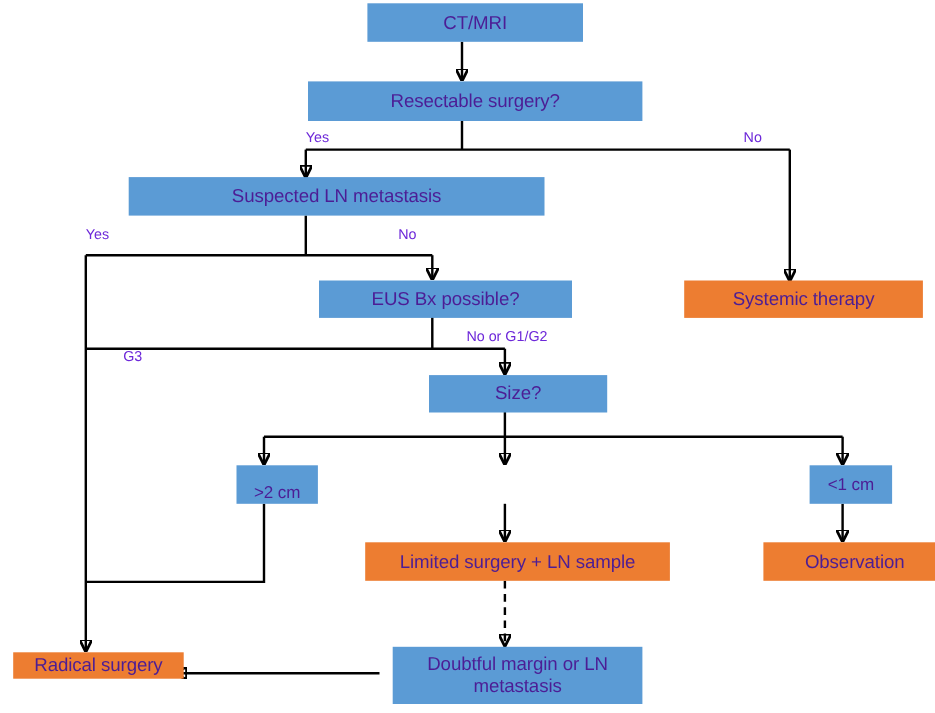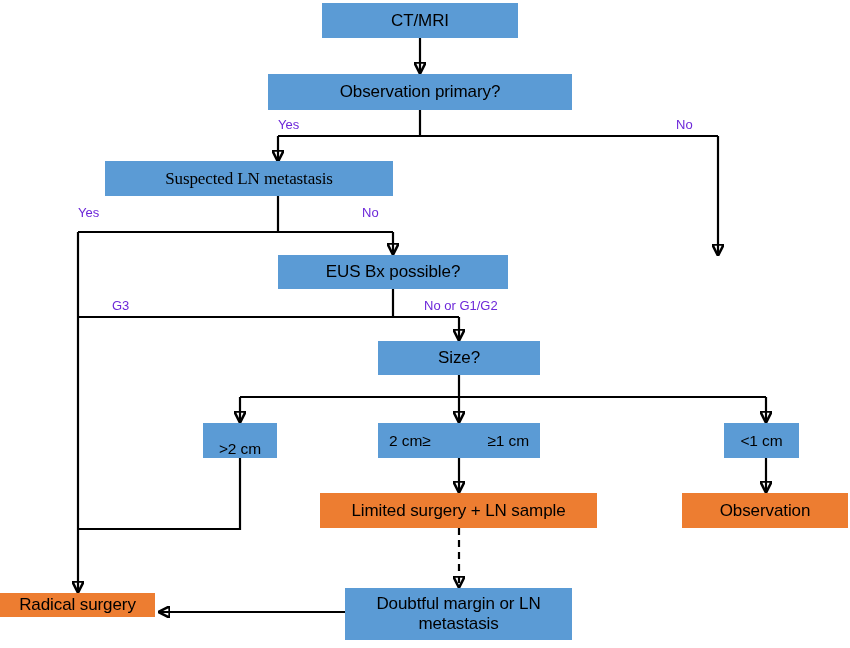--- a/index.html
+++ b/index.html
@@ -14,27 +14,28 @@
     background: #ffffff;
     font-family: "Liberation Sans", sans-serif;
     overflow: hidden;
   }
   .node {
     position: absolute;
     box-sizing: border-box;
     display: flex;
     align-items: center;
     justify-content: center;
-    color: #000000;
+    color: #4c1d95;
     font-size: 17px;
     line-height: 1.15;
     text-align: center;
     letter-spacing: -0.1px;
     white-space: pre-wrap;
     z-index: 3;
+    margin-left: 12px;
   }
   .node.blue  { background: #5B9BD5; }
   .node.orange{ background: #ED7D31; }
   .node.small { font-size: 15.5px; }
 
   .edge-label {
     position: absolute;
     font-size: 13px;
     color: #6d28d9;
     z-index: 4;
@@ -110,46 +111,43 @@
     <path class="dashed" d="M 459 528 L 459 586" marker-end="url(#arrow)"></path>
 
     <path d="M 345 612 L 160 612" marker-end="url(#arrow)"></path>
   </svg>
 
   <div class="node blue" style="left:322px; top:3px; width:196px; height:35px;">
     <span>CT/MRI</span>
   </div>
 
   <div class="node blue" style="left:268px; top:74px; width:304px; height:36px;">
-    <span>Observation primary?</span>
+    <span>Resectable surgery?</span>
   </div>
 
-  <div class="node blue" style="left:105px; top:161px; width:288px; height:35px;font-family:Liberation Serif, serif;">
+  <div class="node blue" style="left:105px; top:161px; width:378px; height:35px;">
     <span>Suspected LN metastasis</span>
   </div>
 
+  <div class="node orange" style="left:610px; top:255px; width:217px; height:34px;">
+    <span>Systemic therapy</span>
+  </div>
 
   <div class="node blue" style="left:278px; top:255px; width:230px; height:34px;">
     <span>EUS Bx possible?</span>
   </div>
 
   <div class="node blue" style="left:378px; top:341px; width:162px; height:34px;">
     <span>Size?</span>
   </div>
 
   <div class="node blue small" style="left:203px; top:423px; width:74px; height:35px;align-items:flex-end;">
     <span>&gt;2 cm</span>
   </div>
 
-  <div class="node blue small" style="left:378px; top:423px; width:162px; height:35px;">
-    <span class="split-label">
-      <span>2 cm≥</span>
-      <span>≥1 cm</span>
-    </span>
-  </div>
 
   <div class="node blue small" style="left:724px; top:423px; width:75px; height:35px;">
     <span>&lt;1 cm</span>
   </div>
 
   <div class="node orange" style="left:320px; top:493px; width:277px; height:35px;">
     <span>Limited surgery + LN sample</span>
   </div>
 
   <div class="node orange" style="left:682px; top:493px; width:166px; height:35px;">
@@ -173,21 +171,21 @@
   </div>
 
   <div class="edge-label" style="left:78px; top:205px;">
     <span>Yes</span>
   </div>
 
   <div class="edge-label" style="left:362px; top:205px;">
     <span>No</span>
   </div>
 
-  <div class="edge-label" style="left:112px; top:298px;">
+  <div class="edge-label" style="left:112px; top:316px;">
     <span>G3</span>
   </div>
 
   <div class="edge-label" style="left:424px; top:298px;">
     <span>No or G1/G2</span>
   </div>
 
 </div>
 
 </body></html>

